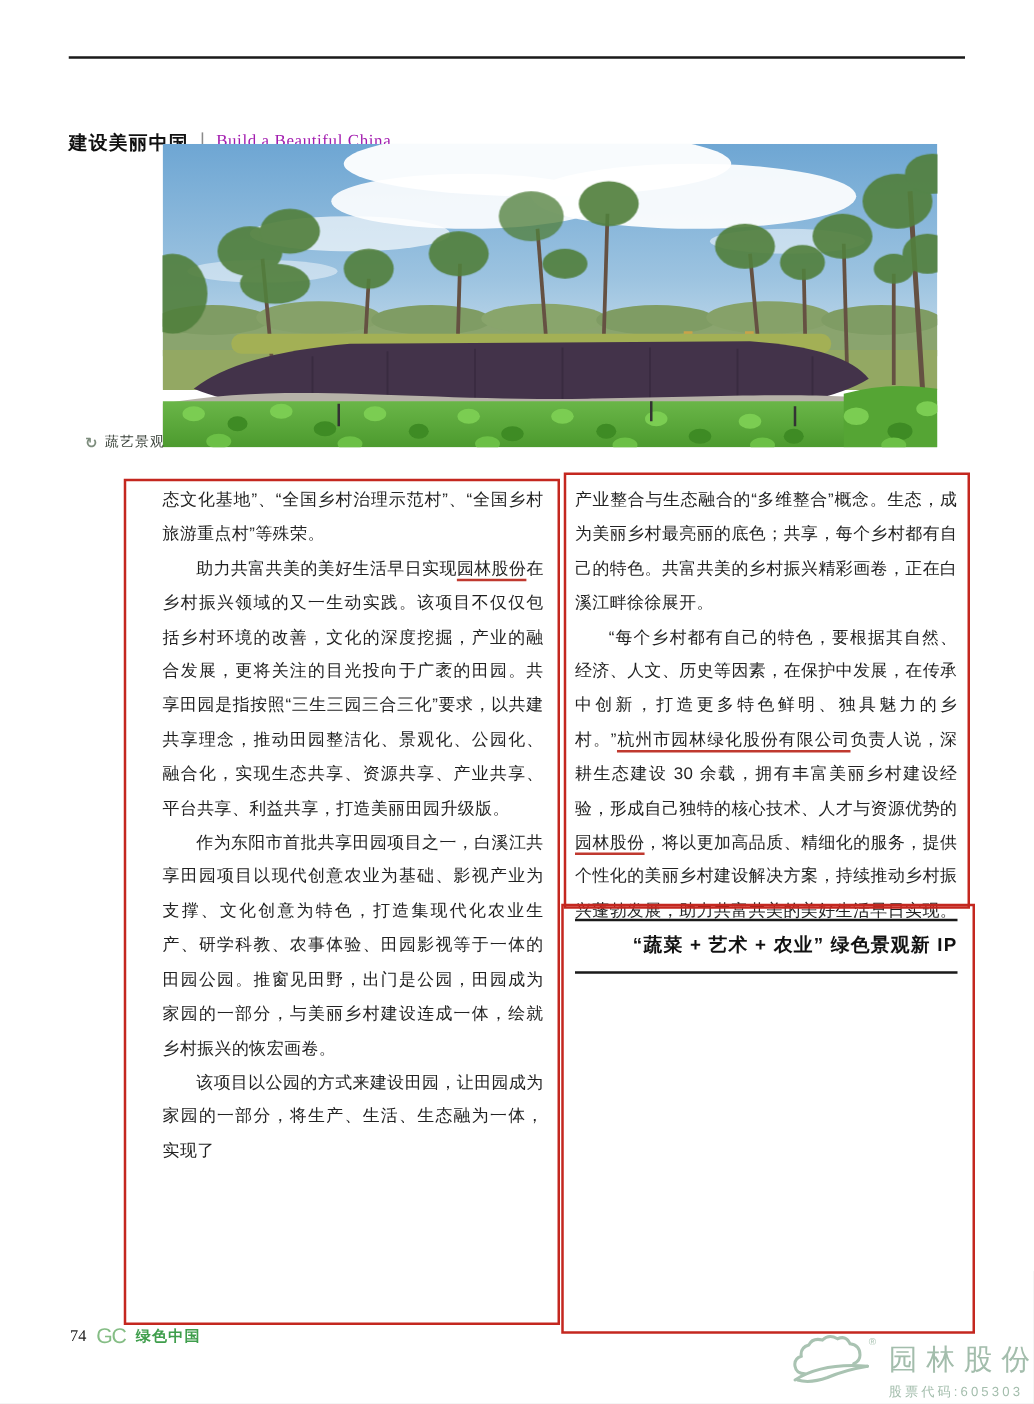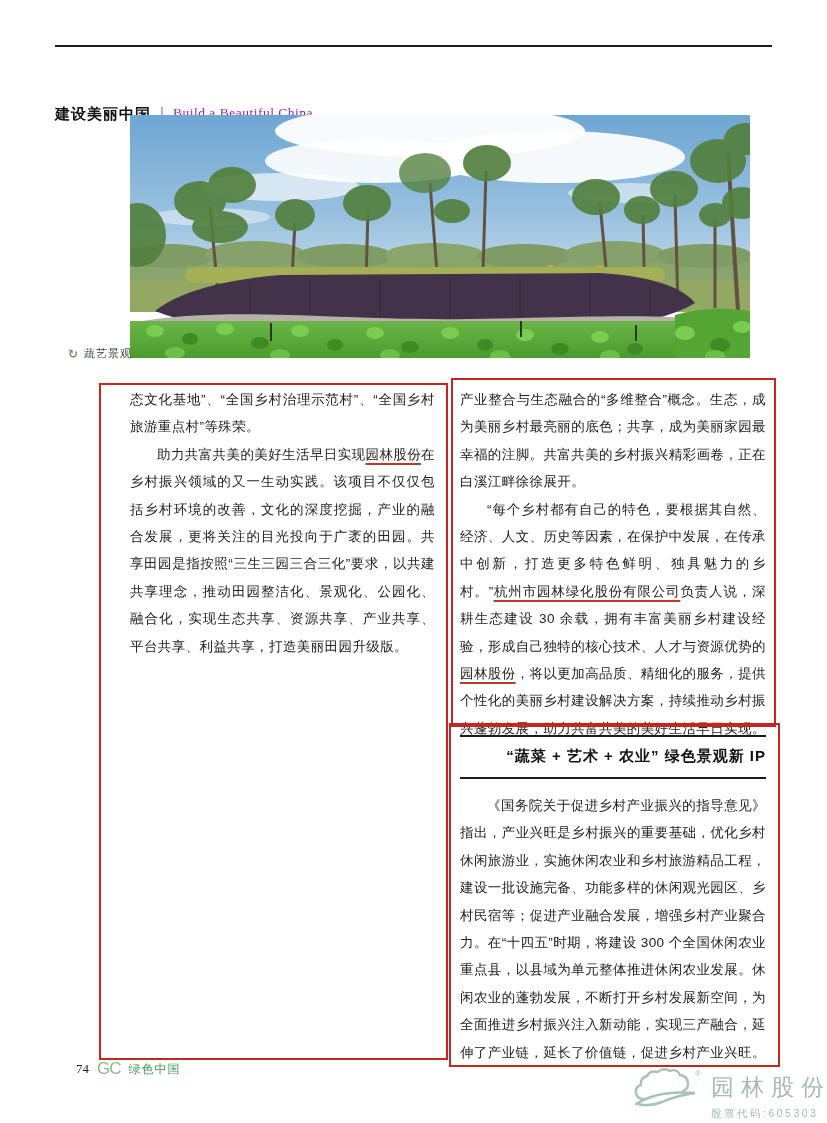--- a/index.html
+++ b/index.html
@@ -32,24 +32,24 @@
   .ip-heading{position:absolute;left:460px;top:735px;width:306px;
     border-top:2px solid #1a1a1a;border-bottom:2px solid #1a1a1a;
     text-align:right;font-weight:bold;font-size:15px;letter-spacing:1px;color:#111;
     padding:10px 0 11px 0;}
   
   .red-box{position:absolute;border:2px solid #c4271f;pointer-events:none;}
   .red-box-a{left:99px;top:383px;width:345px;height:673px;}
   .red-box-b{left:451px;top:378px;width:321px;height:345px;}
   .red-box-c{left:449px;top:723px;width:327px;height:340px;}
   
-  .footer-left{position:absolute;left:56px;top:1059px;display:flex;align-items:center;gap:8px;margin-left:20px;}
+  .footer-left{position:absolute;left:56px;top:1059px;display:flex;align-items:center;gap:8px;}
   .page-num{font-family:"Liberation Serif","DejaVu Serif",serif;font-size:13px;color:#222;}
   .gc-logo{font-weight:400;font-size:17px;color:#85bd85;letter-spacing:-1px;}
-  .mag-name{font-weight:normal;font-size:12px;color:#3f9e4c;letter-spacing:1px;}
+  .mag-name{font-weight:bold;font-size:12px;color:#3f9e4c;letter-spacing:1px;}
   .company-logo{position:absolute;left:632px;top:1066px;display:flex;align-items:flex-start;gap:7px;}
   .cl-text{display:flex;flex-direction:column;margin-top:6px;}
   .cl-name{font-size:23px;color:#a3bdac;letter-spacing:7px;font-weight:500;white-space:nowrap;}
   .cl-code{font-size:10.5px;color:#a3bdac;letter-spacing:2.5px;margin-top:4px;white-space:nowrap;}
 </style>
 </head>
 <body>
 
 <div class="page">
 
@@ -176,32 +176,31 @@
     </svg>
   </div>
   <div class="caption">
     <span class="cap-icon">↻</span>
     <span>蔬艺景观</span>
   </div>
 
   <div class="col col-left">
       <p class="para"><span>态文化基地”、“全国乡村治理示范村”、“全国乡村旅游重点村”等殊荣。</span></p>
       <p class="para indent"><span>助力共富共美的美好生活早日实现</span><span class="red-underline">园林股份</span><span>在乡村振兴领域的又一生动实践。该项目不仅仅包括乡村环境的改善，文化的深度挖掘，产业的融合发展，更将关注的目光投向于广袤的田园。共享田园是指按照“三生三园三合三化”要求，以共建共享理念，推动田园整洁化、景观化、公园化、融合化，实现生态共享、资源共享、产业共享、平台共享、利益共享，打造美丽田园升级版。</span></p>
+      <p class="para indent"><span>作为东阳市首批共享田园项目之一，白溪江共享田园项目以现代创意农业为基础、影视产业为支撑、文化创意为特色，打造集现代化农业生产、研学科教、农事体验、田园影视等于一体的田园公园。推窗见田野，出门是公园，田园成为家园的一部分，与美丽乡村建设连成一体，绘就乡村振兴的恢宏画卷。</span></p>
+      <p class="para indent"><span>该项目以公园的方式来建设田园，让田园成为家园的一部分，将生产、生活、生态融为一体，实现了</span></p>
     </div>
 
   <div class="col col-right-top">
-      <p class="para"><span>产业整合与生态融合的“多维整合”概念。生态，成为美丽乡村最亮丽的底色；共享，成为美丽家园最幸福的注脚。共富共美的乡村振兴精彩画卷，正在白溪江畔徐徐展开。</span></p>
+      <p class="para"><span>产业整合与生态融合的“多维整合”概念。生态，成为美丽乡村最亮丽的底色；共享，每个乡村都有自己的特色。共富共美的乡村振兴精彩画卷，正在白溪江畔徐徐展开。</span></p>
       <p class="para indent"><span>“每个乡村都有自己的特色，要根据其自然、经济、人文、历史等因素，在保护中发展，在传承中创新，打造更多特色鲜明、独具魅力的乡村。”</span><span class="red-underline">杭州市园林绿化股份有限公司</span><span>负责人说，深耕生态建设 30 余载，拥有丰富美丽乡村建设经验，形成自己独特的核心技术、人才与资源优势的</span><span class="red-underline">园林股份</span><span>，将以更加高品质、精细化的服务，提供个性化的美丽乡村建设解决方案，持续推动乡村振兴蓬勃发展，助力共富共美的美好生活早日实现。</span></p>
     </div>
 
   <div class="ip-heading">“蔬菜 + 艺术 + 农业” 绿色景观新 IP</div>
 
-  <div class="col col-right-bottom">
-      <p class="para indent"><span>《国务院关于促进乡村产业振兴的指导意见》指出，产业兴旺是乡村振兴的重要基础，优化乡村休闲旅游业，实施休闲农业和乡村旅游精品工程，建设一批设施完备、功能多样的休闲观光园区、乡村民宿等；促进产业融合发展，增强乡村产业聚合力。在“十四五”时期，将建设 300 个全国休闲农业重点县，以县域为单元整体推进休闲农业发展。休闲农业的蓬勃发展，不断打开乡村发展新空间，为全面推进乡村振兴注入新动能，实现三产融合，延伸了产业链，延长了价值链，促进乡村产业兴旺。</span></p>
-    </div>
 
   <div class="red-box red-box-a"></div>
   <div class="red-box red-box-b"></div>
   <div class="red-box red-box-c"></div>
 
   <div class="footer-left">
     <span class="page-num">74</span>
     <span class="gc-logo">GC</span>
     <span class="mag-name">绿色中国</span>
   </div>

